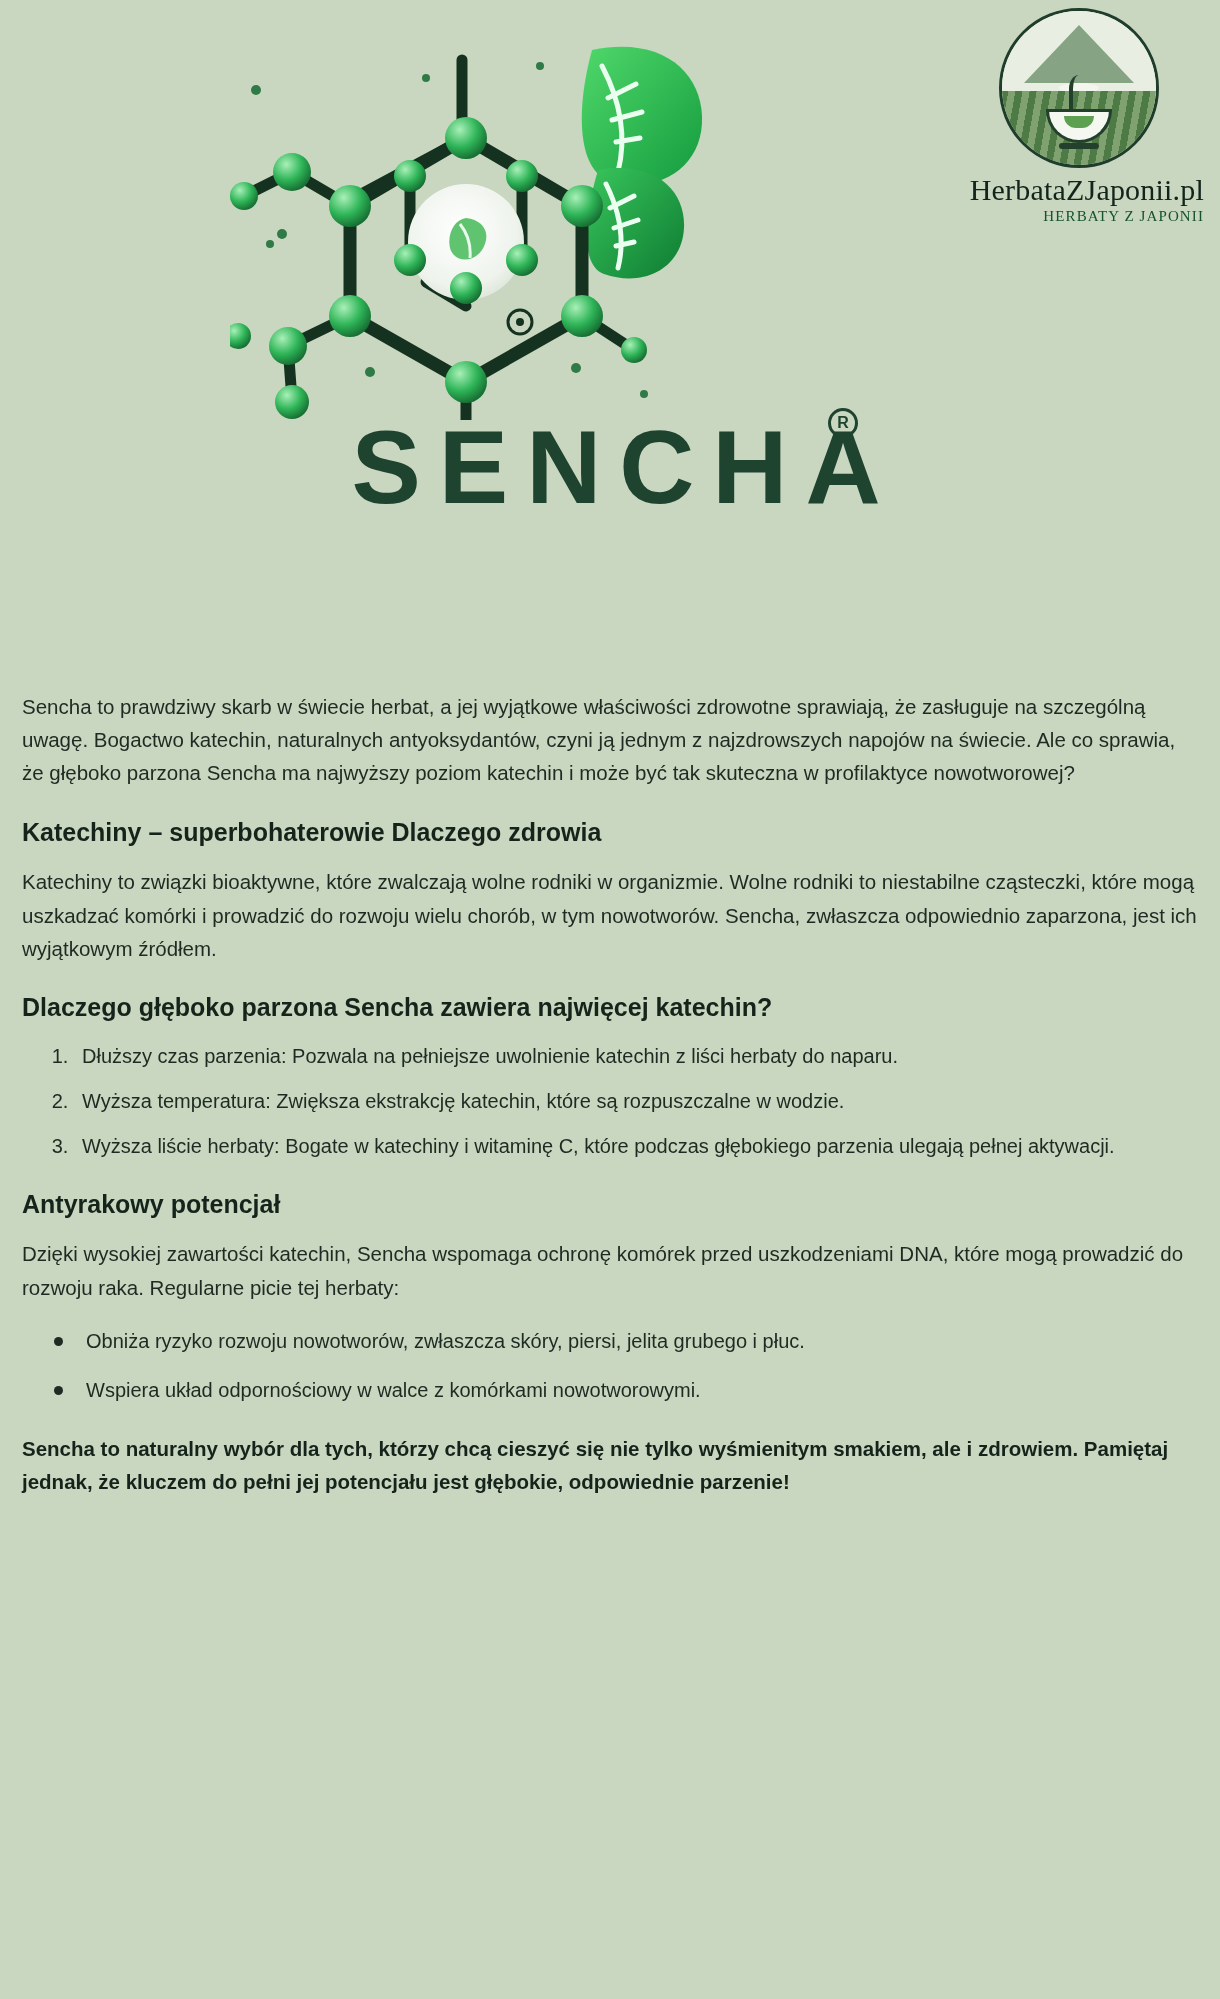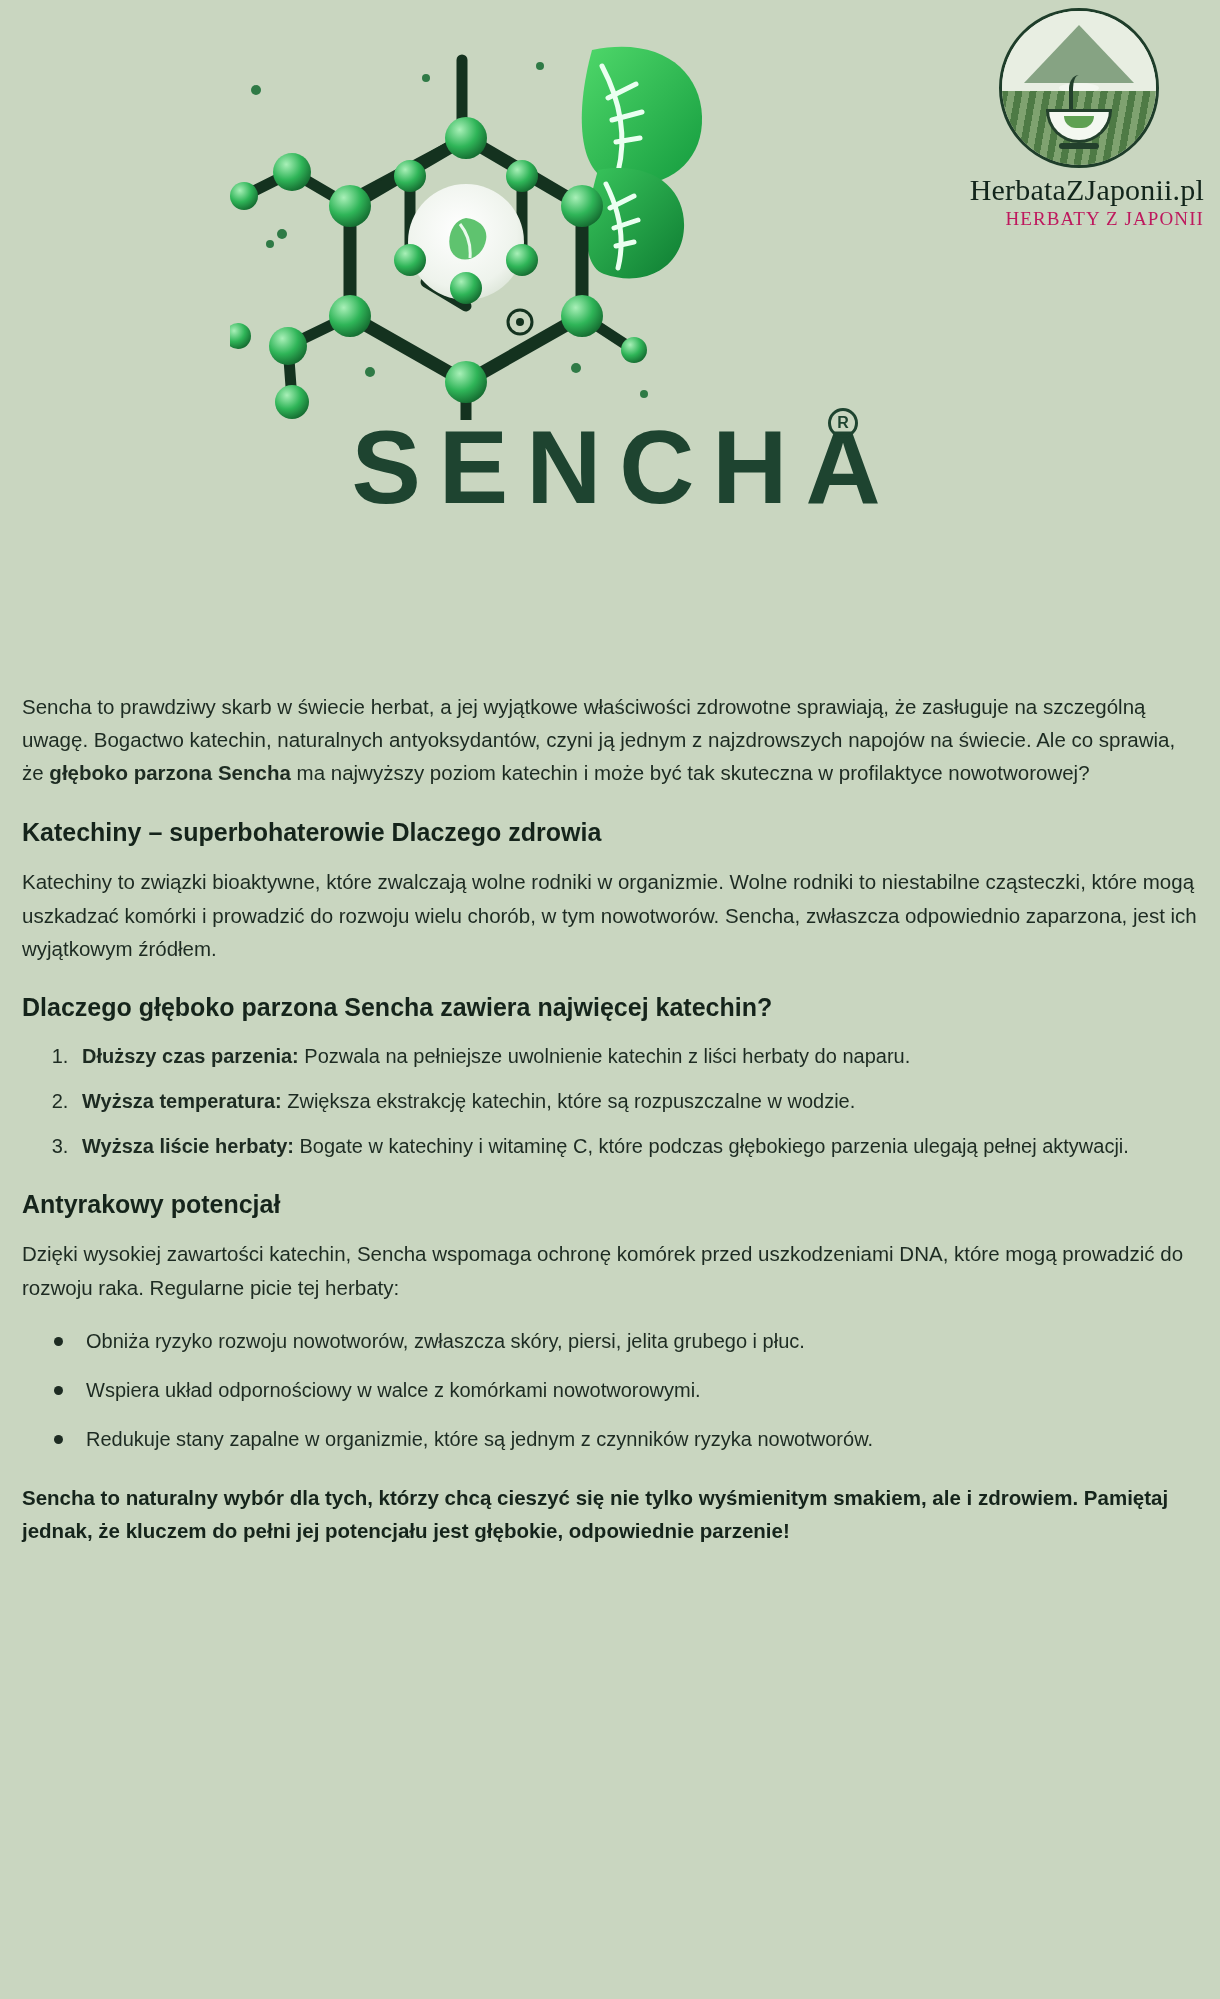--- a/index.html
+++ b/index.html
@@ -123,23 +123,23 @@
   }
   .brand-name {
     font-family: "Liberation Serif", serif;
     font-size: 30px;
     color: #12251b;
     line-height: 1.05;
     letter-spacing: 0.2px;
   }
   .brand-sub {
     font-family: "Liberation Serif", serif;
-    font-size: 19px;
+    font-size: 15px;
     letter-spacing: 1.1px;
-    color: #be185d;
+    color: #14532d;
     margin-top: 2px;
   }
 
   
   .graphic {
     position: absolute;
     left: 230px;
     top: 20px;
     width: 520px;
     height: 400px;
@@ -186,21 +186,21 @@
     color: #1d2b22;
   }
   p.lead { margin-top: 0; }
   h2 {
     font-size: 25px;
     line-height: 1.35;
     margin: 26px 0 16px 0;
     color: #15241b;
     font-weight: bold;
   }
-  strong { font-weight: bold; }
+  strong { font-weight: normal; }
 
   ol.steps {
     margin: 0 0 18px 0;
     padding-left: 52px;
   }
   ol.steps li {
     font-size: 20px;
     line-height: 1.55;
     margin-bottom: 14px;
     padding-left: 8px;
@@ -377,18 +377,17 @@
       <li>
         <strong>Wyższa liście herbaty:</strong><span> Bogate w katechiny i witaminę C, które podczas głębokiego parzenia ulegają pełnej aktywacji.</span>
       </li>
     </ol>
 
     <h2>Antyrakowy potencjał</h2>
     <p class="body">Dzięki wysokiej zawartości katechin, Sencha wspomaga ochronę komórek przed uszkodzeniami DNA, które mogą prowadzić do rozwoju raka. Regularne picie tej herbaty:</p>
     <ul class="benefits">
       <li>Obniża ryzyko rozwoju nowotworów, zwłaszcza skóry, piersi, jelita grubego i płuc.</li>
       <li>Wspiera układ odpornościowy w walce z komórkami nowotworowymi.</li>
-      <li>Redukuje stany zapalne w organizmie, które są jednym z czynników ryzyka nowotworów.</li>
     </ul>
 
     <p class="closing">Sencha to naturalny wybór dla tych, którzy chcą cieszyć się nie tylko wyśmienitym smakiem, ale i zdrowiem. Pamiętaj jednak, że kluczem do pełni jej potencjału jest głębokie, odpowiednie parzenie!</p>
   </div>
 </div>
 
 </body></html>

